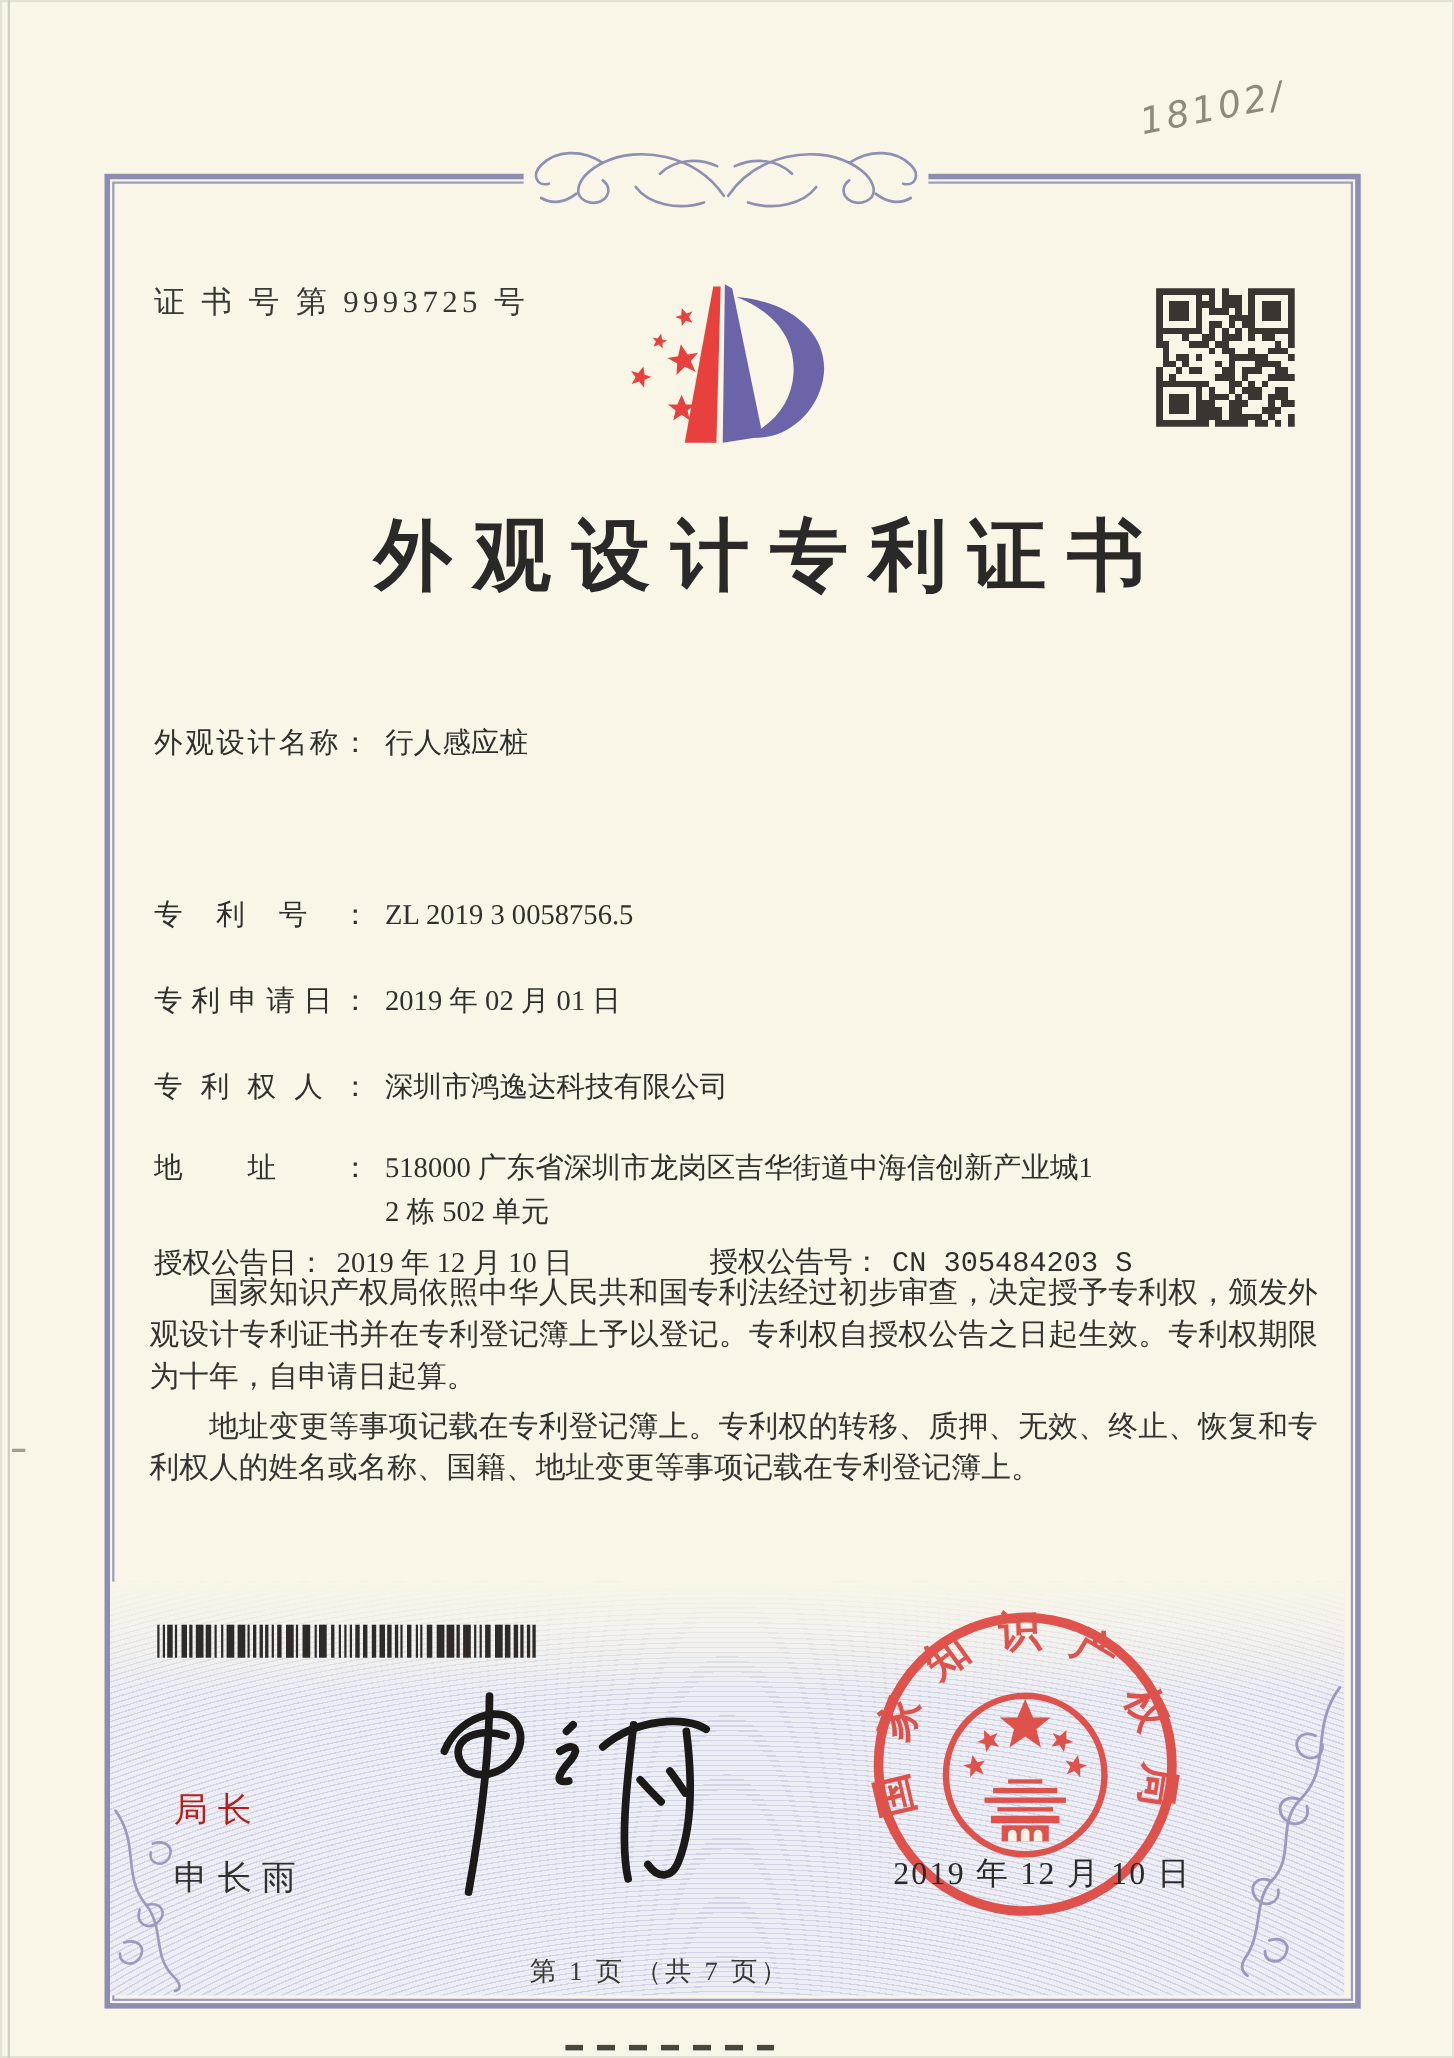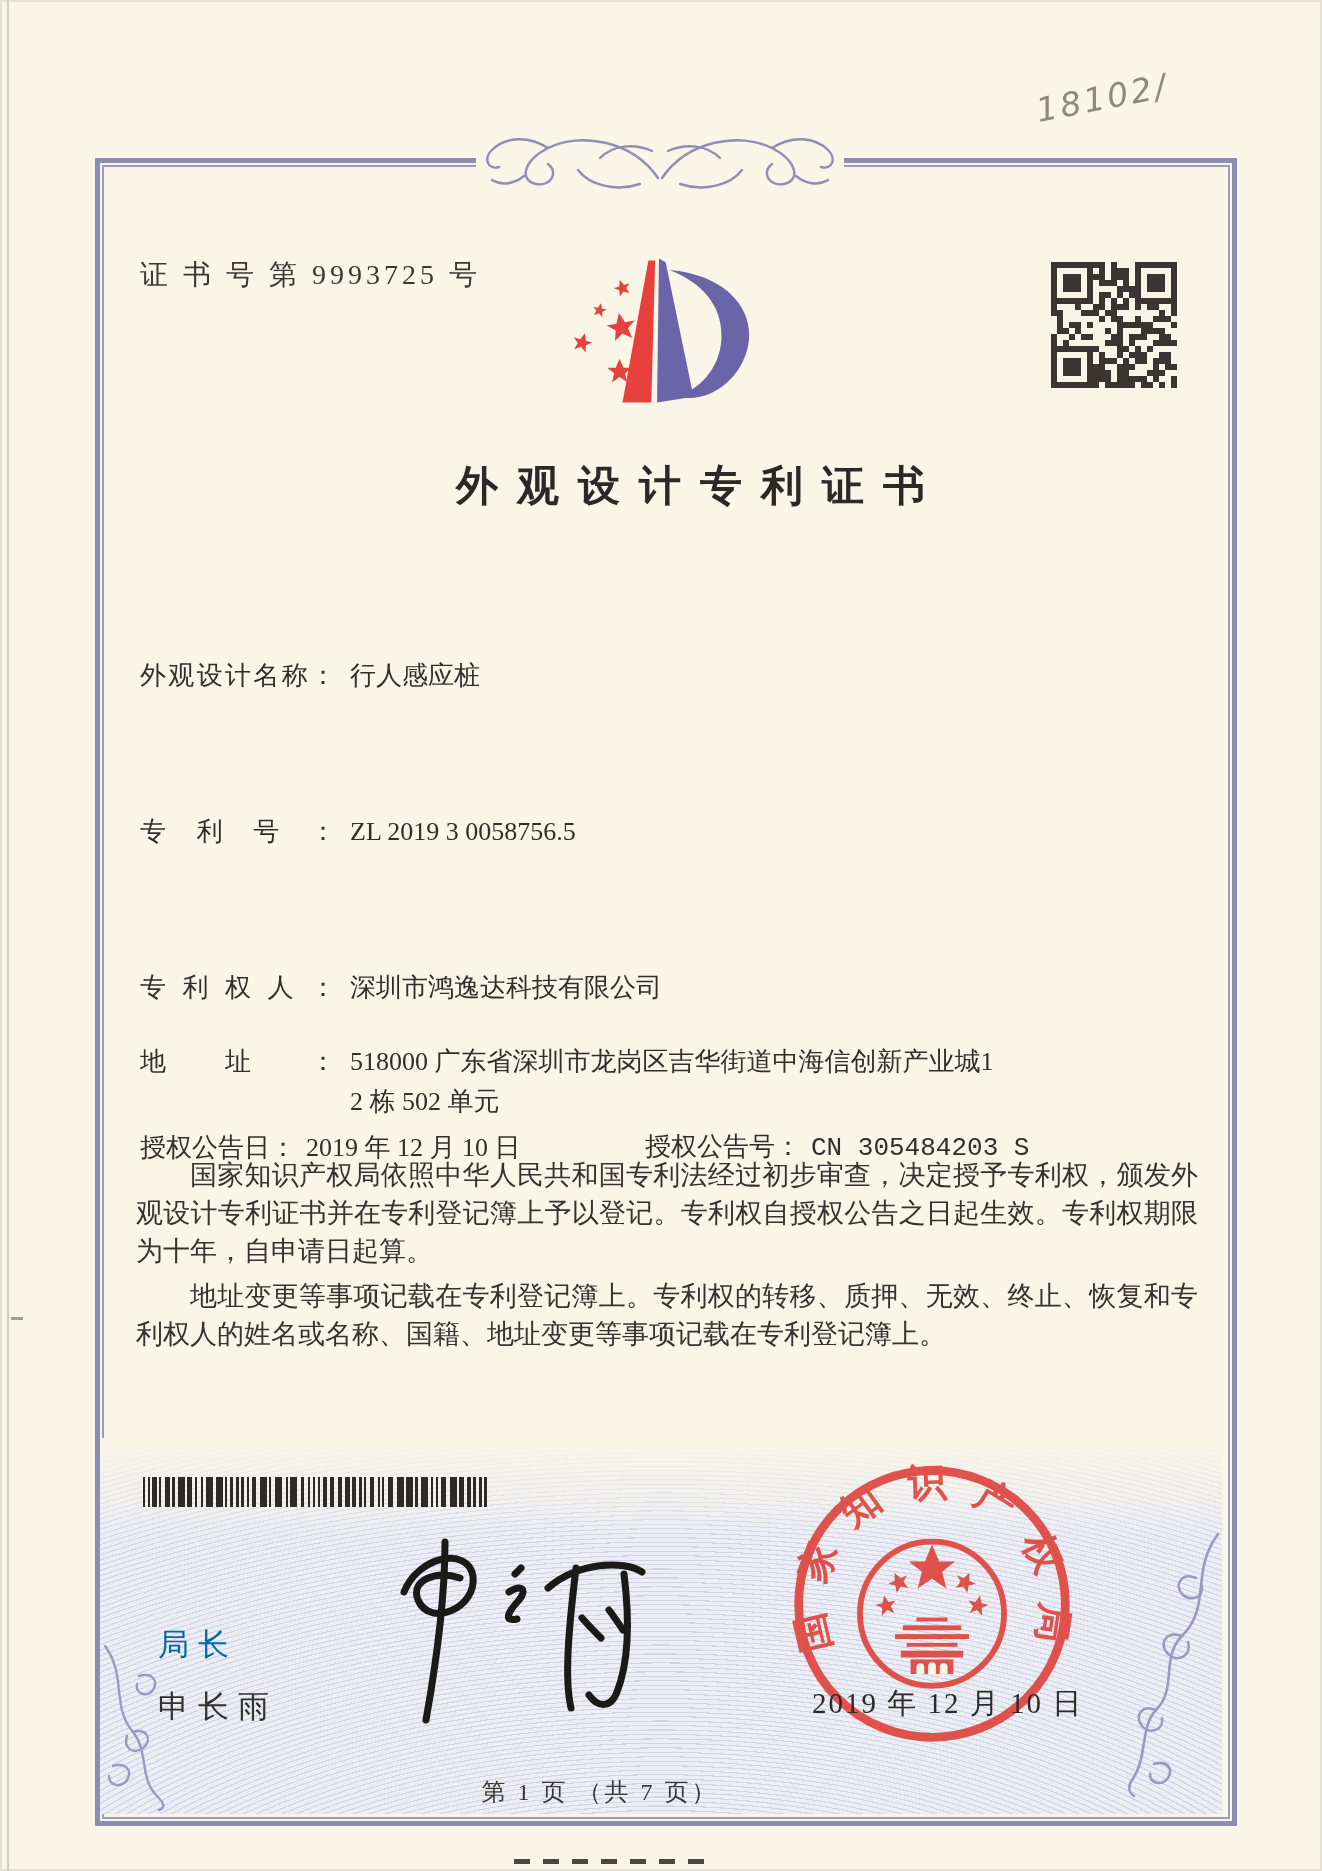--- a/index.html
+++ b/index.html
@@ -33,41 +33,41 @@
     font-size:33px;color:#8d897b;transform:rotate(-11deg);letter-spacing:3px;
   }
 
   .certno{position:absolute;left:140px;top:256px;font-size:28px;letter-spacing:4px;color:#3a3835;}
 
   .logo{position:absolute;left:562px;top:250px;width:192px;height:160px;}
   .qr{position:absolute;left:1051px;top:262px;width:126px;height:126px;}
 
   .title{
     position:absolute;left:95px;top:458px;width:1196px;text-align:center;
-    font-size:42px;font-weight:700;letter-spacing:19px;color:#2b2927;
+    font-size:71px;font-weight:700;letter-spacing:19px;color:#2b2927;
     padding-left:14px;box-sizing:border-box;
   }
 
   .field-row{position:absolute;left:140px;font-size:26px;line-height:40px;white-space:nowrap;color:#312f2c;margin-top:32px;}
   .flabel{display:inline-block;width:196px;margin-right:14px;
           text-align:justify;text-align-last:justify;vertical-align:top;}
   .addr-l2{display:block;margin-left:210px;line-height:40px;}
   .grant-pair2{position:absolute;left:505px;top:0;white-space:nowrap;font-family:Liberation Mono, monospace;}
   .glabel{margin-right:10px;}
 
   .paras{position:absolute;left:136px;top:1156px;width:1062px;
          font-size:27px;line-height:38px;text-align:justify;color:#35322f;}
   .paras p{margin:0;text-indent:2em;}
   .paras p + p{margin-top:7px;}
 
   .barcode{position:absolute;left:143px;top:1477px;width:358px;height:30px;
            white-space:nowrap;font-size:0;}
   .barcode i{display:inline-block;height:100%;background:#2d2a27;}
 
-  .sig-title{position:absolute;left:158px;top:1624px;font-size:31px;letter-spacing:9px;color:#0369a1;}
+  .sig-title{position:absolute;left:158px;top:1624px;font-size:31px;letter-spacing:9px;color:#b91c1c;}
   .sig-name{position:absolute;left:158px;top:1686px;font-size:31px;letter-spacing:9px;color:#33312e;}
   .signature{position:absolute;left:318px;top:1532px;width:345px;height:208px;}
 
   .seal{position:absolute;left:786px;top:1456px;width:292px;height:292px;opacity:.93;}
   .seal-date{position:absolute;left:812px;top:1684px;font-size:29px;letter-spacing:2px;color:#2b2a28;white-space:nowrap;}
 
   .footer{position:absolute;left:95px;top:1776px;width:1010px;text-align:center;
           font-size:24px;letter-spacing:3px;color:#3a3835;}
 
   .cutoff{position:absolute;left:514px;top:1859px;width:198px;height:5px;
@@ -388,20 +388,23 @@
       </svg></div>
 
   <div class="title">外观设计专利证书</div>
 
   <div class="field-row" style="top:624px">
     <span class="flabel">外观设计名称：</span><span>行人感应桩</span>
   </div>
   <div class="field-row" style="top:780px">
     <span class="flabel">专利号：</span><span>ZL 2019 3 0058756.5</span>
   </div>
+  <div class="field-row" style="top:858px">
+    <span class="flabel">专利申请日：</span><span>2019 年 02 月 01 日</span>
+  </div>
   <div class="field-row" style="top:936px">
     <span class="flabel">专利权人：</span><span>深圳市鸿逸达科技有限公司</span>
   </div>
   <div class="field-row" style="top:1010px">
     <span class="flabel">地址：</span><span>518000 广东省深圳市龙岗区吉华街道中海信创新产业城1</span>
     <span class="addr-l2">2 栋 502 单元</span>
   </div>
   <div class="field-row" style="top:1096px;width:1060px">
     <span class="glabel">授权公告日：</span><span>2019 年 12 月 10 日</span>
     <span class="grant-pair2">

